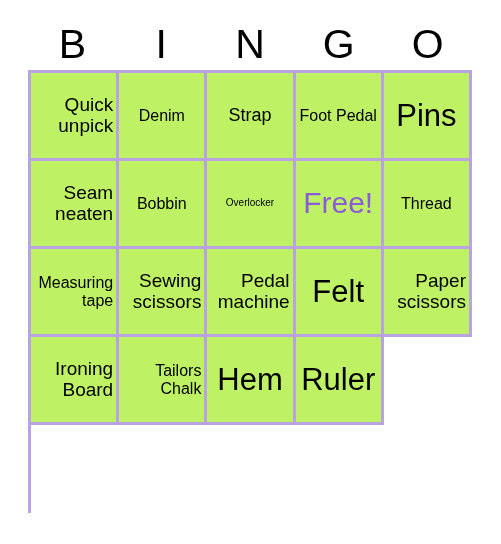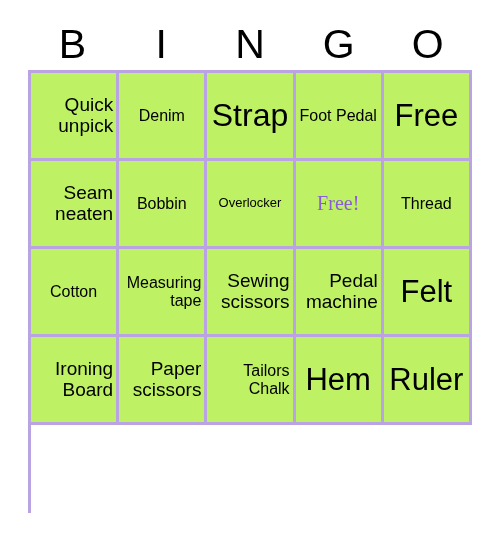--- a/index.html
+++ b/index.html
@@ -71,30 +71,29 @@
   .cell-text {
     display: block;
     color: #000000;
     line-height: 1.08;
     font-weight: 400;
     word-wrap: break-word;
   }
 
   
   .sz-xxl .cell-text { font-size: 31px; }
-  .sz-xl  .cell-text { font-size: 32px; }
+  .sz-xl  .cell-text { font-size: 18px; }
   .sz-lg  .cell-text { font-size: 16px; }
   .sz-md  .cell-text { font-size: 19px; }
   .sz-sm  .cell-text { font-size: 16px; }
-  .sz-xs  .cell-text { font-size: 13px; }
+  .sz-xs  .cell-text { font-size: 10px; }
 
   .free .cell-text {
     color: #8b5cd6;
-    font-size: 20px;
-    font-family: Liberation Serif, serif;
+    font-size: 30px;
   }
 </style>
 </head>
 <body>
 
 <div class="card">
 
   <div class="header-row">
     <div class="header-cell">B</div>
     <div class="header-cell">I</div>
@@ -110,57 +109,54 @@
       <div class="cell sz-lg">
         <span class="cell-text">Denim</span>
       </div>
       <div class="cell sz-xl">
         <span class="cell-text">Strap</span>
       </div>
       <div class="cell sz-lg">
         <span class="cell-text">Foot Pedal</span>
       </div>
       <div class="cell sz-xxl">
-        <span class="cell-text">Free</span>
+        <span class="cell-text">Pins</span>
       </div>
       <div class="cell sz-md">
         <span class="cell-text">Seam neaten</span>
       </div>
       <div class="cell sz-lg">
         <span class="cell-text">Bobbin</span>
       </div>
       <div class="cell sz-xs">
         <span class="cell-text">Overlocker</span>
       </div>
       <div class="cell sz-xl free">
         <span class="cell-text">Free!</span>
       </div>
       <div class="cell sz-lg">
         <span class="cell-text">Thread</span>
       </div>
-      <div class="cell sz-lg">
-        <span class="cell-text">Cotton</span>
-      </div>
       <div class="cell sz-sm">
         <span class="cell-text">Measuring tape</span>
       </div>
       <div class="cell sz-md">
         <span class="cell-text">Sewing scissors</span>
       </div>
       <div class="cell sz-md">
         <span class="cell-text">Pedal machine</span>
       </div>
       <div class="cell sz-xxl">
         <span class="cell-text">Felt</span>
       </div>
       <div class="cell sz-md">
-        <span class="cell-text">Ironing Board</span>
+        <span class="cell-text">Paper scissors</span>
       </div>
       <div class="cell sz-md">
-        <span class="cell-text">Paper scissors</span>
+        <span class="cell-text">Ironing Board</span>
       </div>
       <div class="cell sz-lg">
         <span class="cell-text">Tailors Chalk</span>
       </div>
       <div class="cell sz-xxl">
         <span class="cell-text">Hem</span>
       </div>
       <div class="cell sz-xxl">
         <span class="cell-text">Ruler</span>
       </div>

